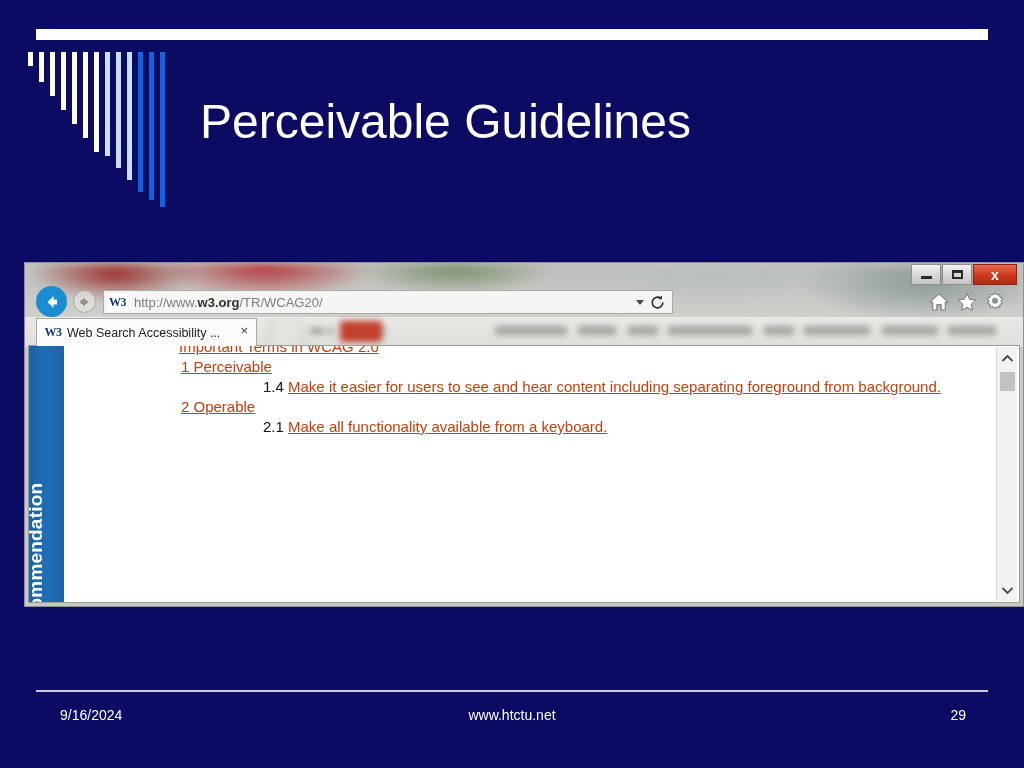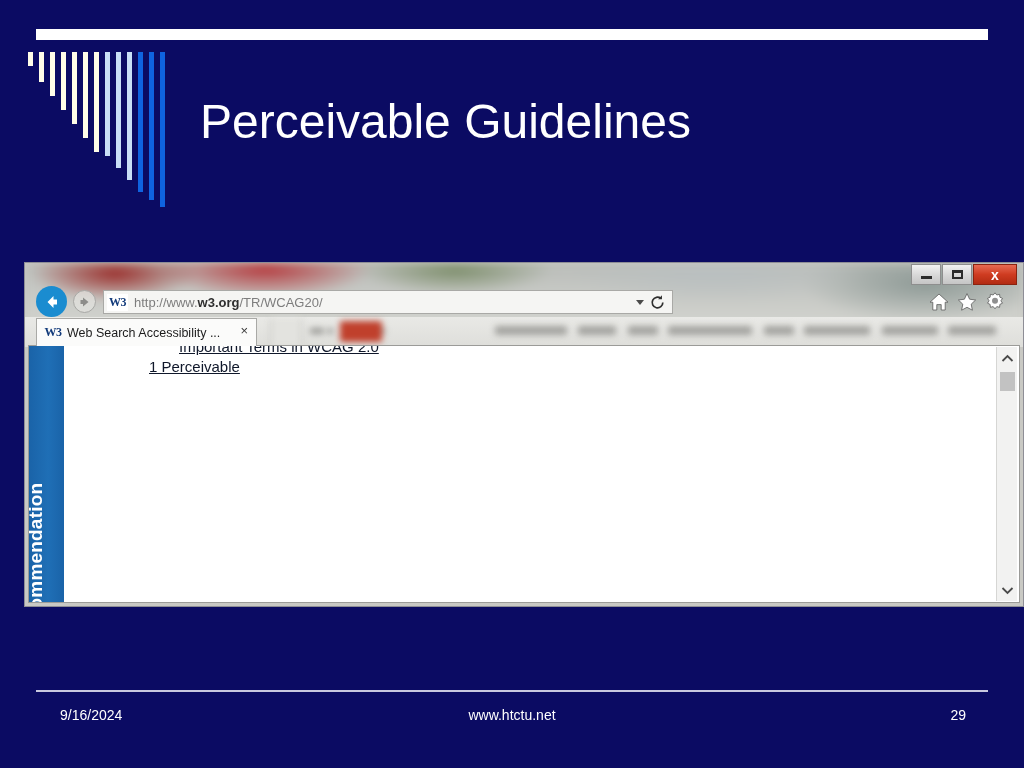--- a/index.html
+++ b/index.html
@@ -396,29 +396,29 @@
     position: absolute;
     left: 0;
     top: -9px;
     width: 100%;
     color: #1a1aa8;
     font-size: 15px;
     line-height: 20px;
   }
   .lvl-0 { margin-left: 114px; }
   .lvl-1 { margin-left: 114px; }
-  .lvl-2 { margin-left: 84px; }
+  .lvl-2 { margin-left: 116px; }
   .lvl-3 { margin-left: 198px; }
   .wcag-row { margin-top: 0; }
   .wcag-num {
     color: #111111;
     text-decoration: none;
   }
   .wcag-link {
-    color: #0f172a;
+    color: #c2410c;
     text-decoration: underline;
   }
 
   
   .scrollbar {
     position: absolute;
     right: 2px;
     top: 1px;
     width: 21px;
     bottom: 1px;
@@ -585,20 +585,23 @@
   <div class="viewport">
 
     <div class="w3c-strip">
       <span>W3C Recommendation</span>
     </div>
 
     <div class="page-body">
       <div class="wcag-list" id="wcag-list">
           <div class="wcag-row lvl-0"><span class="wcag-link">Important Terms in WCAG 2.0</span></div>
           <div class="wcag-row lvl-2"><span class="wcag-link">1 Perceivable</span></div>
+          <div class="wcag-row lvl-3"><span class="wcag-num">1.4 </span><span class="wcag-link">Make it easier for users to see and hear content including separating foreground from background.</span></div>
+          <div class="wcag-row lvl-2"><span class="wcag-link">2 Operable</span></div>
+          <div class="wcag-row lvl-3"><span class="wcag-num">2.1 </span><span class="wcag-link">Make all functionality available from a keyboard.</span></div>
         </div>
     </div>
 
     <div class="scrollbar">
       <div class="sb-arrow sb-up">
         <svg width="13" height="9" viewBox="0 0 13 9">
             <path d="M1.5 7 L6.5 2 L11.5 7" fill="none" stroke="#4a4a4a" stroke-width="1.8"></path>
           </svg>
       </div>
       <div class="sb-thumb"></div>

